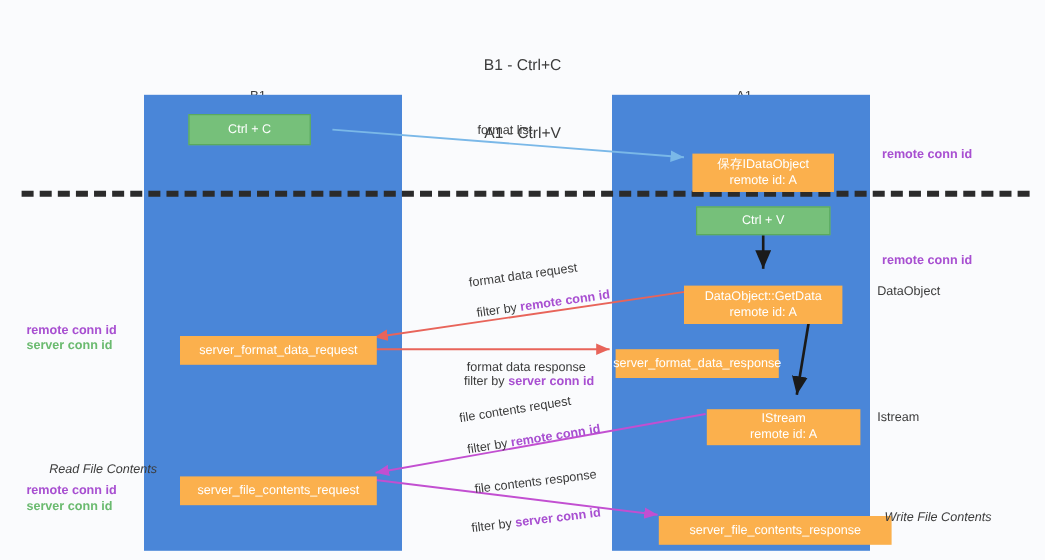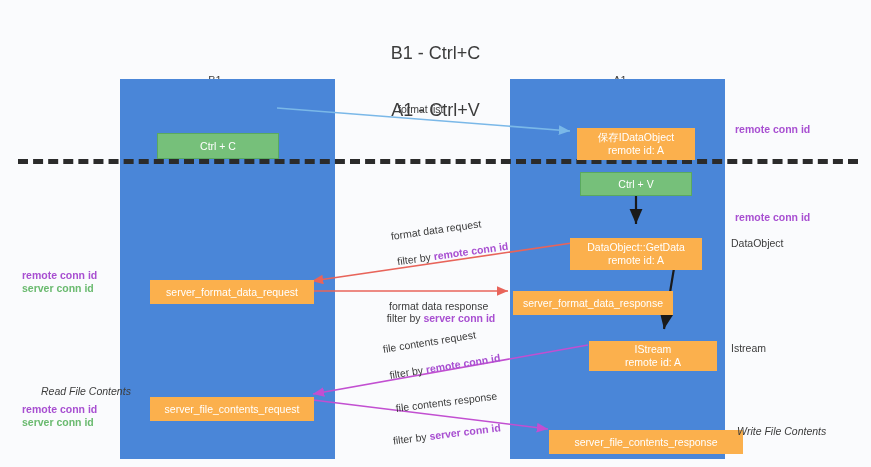--- a/index.html
+++ b/index.html
@@ -10,21 +10,21 @@
     overflow:hidden;
   }
   #stage{position:relative;width:871px;height:467px;}
 
   .abs{position:absolute;}
 
   
   .title{
     left:0;right:0;top:6px;
     text-align:center;
-    font-size:18px;color:#3c3c3c;line-height:19px;
+    font-size:13px;color:#3c3c3c;line-height:19px;
     white-space:pre;
   }
 
   
   .col-head{
     font-size:11px;color:#3c3c3c;text-align:center;line-height:13px;
     white-space:pre;
   }
 
   
@@ -102,37 +102,37 @@
 
     <line x1="676" y1="256" x2="664" y2="329" stroke="#1a1a1a" stroke-width="2.2" marker-end="url(#ah-blk)"></line>
 
     <line x1="588" y1="345" x2="313" y2="394" stroke="#c24fd1" stroke-width="1.6" marker-end="url(#ah-mag)"></line>
 
     <line x1="313" y1="400" x2="548" y2="429" stroke="#c24fd1" stroke-width="1.6" marker-end="url(#ah-mag)"></line>
   </svg>
 
   <div class="abs dashed-sep"></div>
 
-  <div class="abs node green" style="left:157px;top:95px;width:122px;height:26px;margin-top:38px;">Ctrl + C</div>
+  <div class="abs node green" style="left:157px;top:95px;width:102px;height:26px;">Ctrl + C</div>
 
   <div class="abs node orange" style="left:577px;top:116px;width:118px;height:32px;flex-direction:column;">
     <span>保存IDataObject</span>
     <span>remote id: A</span>
   </div>
 
   <div class="abs node green" style="left:580px;top:172px;width:112px;height:24px;">Ctrl + V</div>
 
   <div class="abs node orange" style="left:570px;top:226px;width:132px;height:32px;flex-direction:column;">
     <span>DataObject::GetData</span>
     <span>remote id: A</span>
   </div>
 
   <div class="abs node orange" style="left:150px;top:268px;width:164px;height:24px;">server_format_data_request</div>
 
-  <div class="abs node orange" style="left:513px;top:279px;width:160px;height:24px;">server_format_data_response</div>
+  <div class="abs node orange" style="left:513px;top:279px;width:136px;height:24px;">server_format_data_response</div>
 
   <div class="abs node orange" style="left:589px;top:329px;width:128px;height:30px;flex-direction:column;">
     <span>IStream</span>
     <span>remote id: A</span>
   </div>
 
   <div class="abs node orange" style="left:150px;top:385px;width:164px;height:24px;">server_file_contents_request</div>
 
   <div class="abs node orange" style="left:549px;top:418px;width:194px;height:24px;">server_file_contents_response</div>
 

